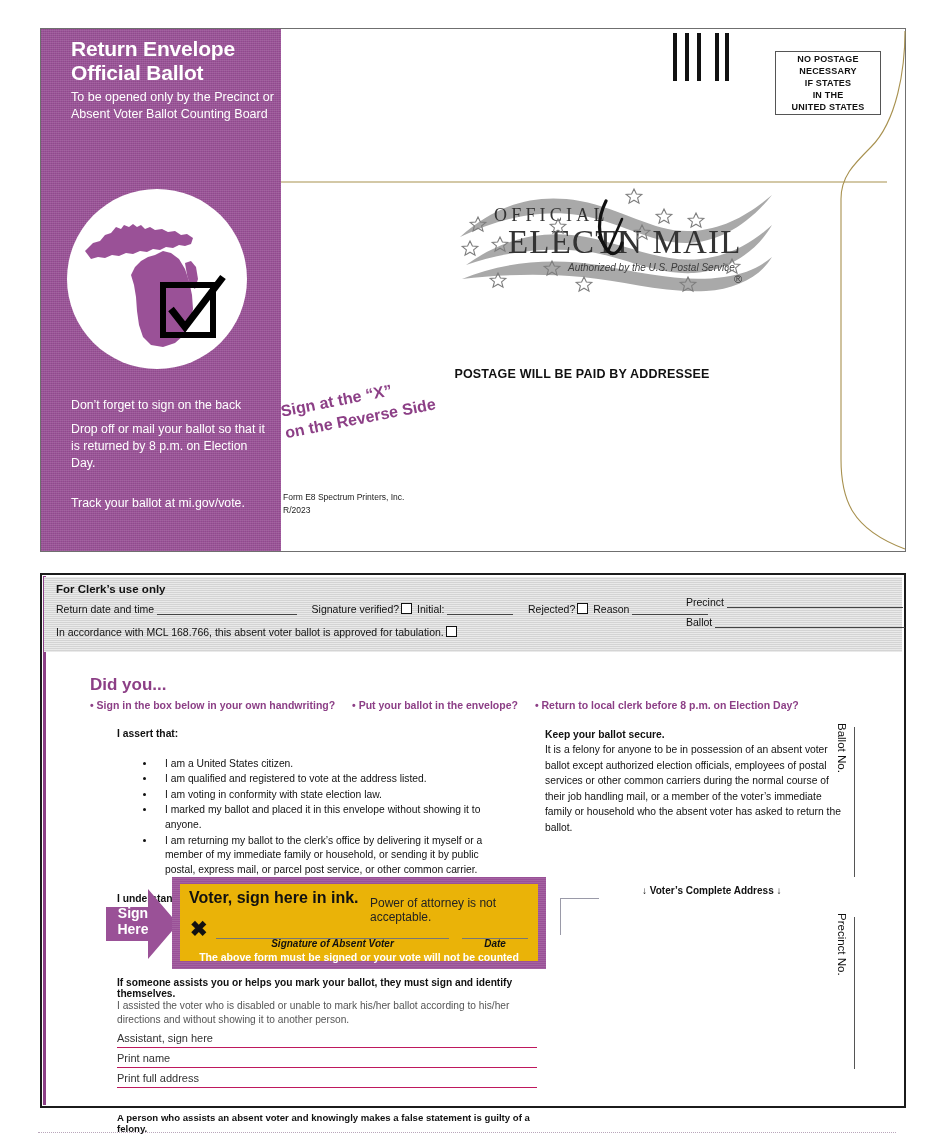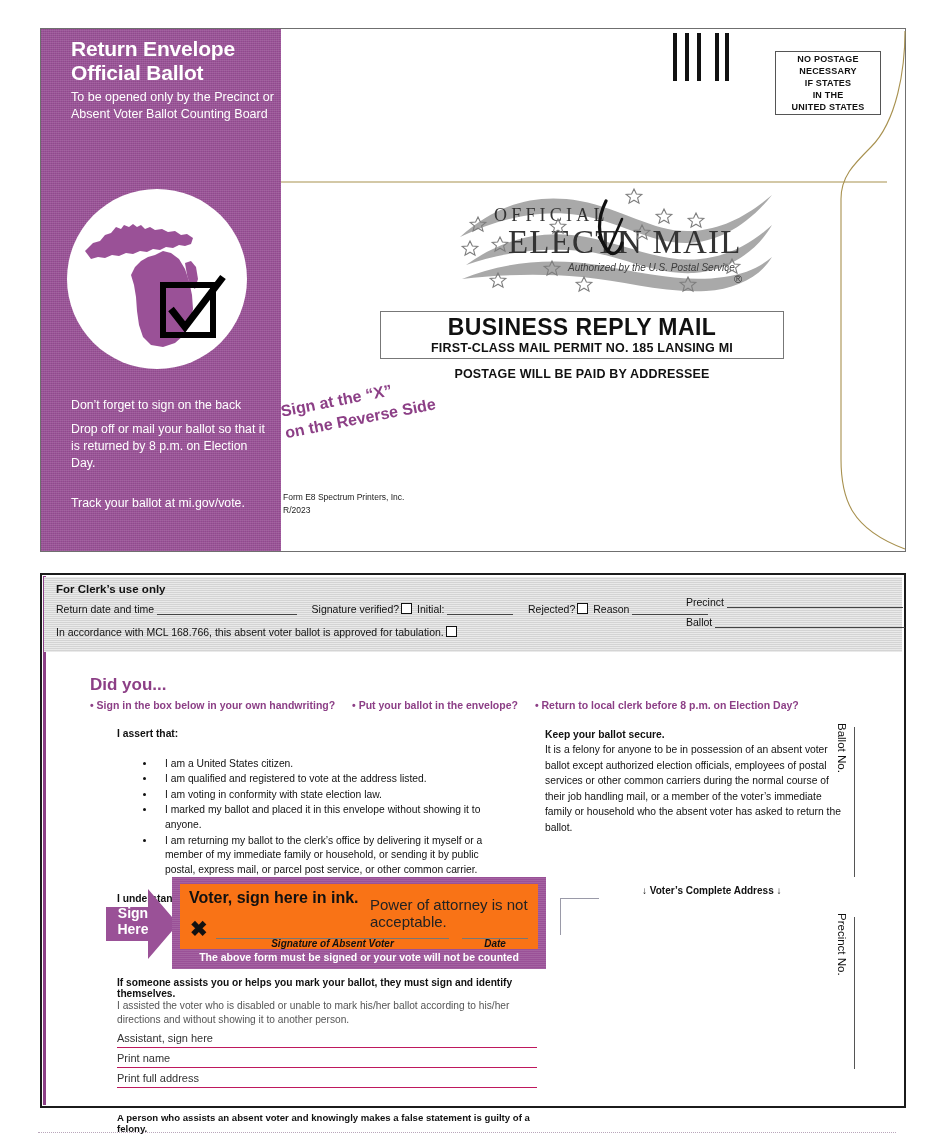--- a/index.html
+++ b/index.html
@@ -146,24 +146,24 @@
     color:#fff;font-size:14px;font-weight:bold;line-height:1.15;z-index:4;
   }
   #sigbox{
     position:absolute;left:66px;top:0;width:374px;height:92px;background:#9a5197;box-sizing:border-box;
   }
   #sigbox:after{
     content:"";position:absolute;inset:0;pointer-events:none;
     background-image:repeating-linear-gradient(0deg, rgba(255,255,255,.10) 0 1px, rgba(0,0,0,0) 1px 2px);
   }
   #sig-white{
-    position:absolute;left:8px;top:7px;width:358px;height:65px;background:#f97316;z-index:3;
+    position:absolute;left:8px;top:7px;width:358px;height:77px;background:#eab308;z-index:3;
   }
   #sig-head{position:absolute;left:9px;top:5px;font-size:16px;font-weight:bold;color:#111;}
-  #sig-poa{position:absolute;left:190px;top:12px;font-size:15px;color:#222;}
+  #sig-poa{position:absolute;left:190px;top:12px;font-size:12px;color:#222;}
   #sig-x{position:absolute;left:10px;top:34px;font-size:21px;font-weight:bold;line-height:1;color:#111;}
   #sig-line1{position:absolute;left:36px;top:54px;width:233px;border-bottom:1px solid #777;}
   #sig-line2{position:absolute;left:282px;top:54px;width:66px;border-bottom:1px solid #777;}
   #sig-cap1{position:absolute;left:36px;top:54px;width:233px;text-align:center;font-size:10px;font-style:italic;font-weight:bold;color:#111;}
   #sig-cap2{position:absolute;left:282px;top:54px;width:66px;text-align:center;font-size:10px;font-style:italic;font-weight:bold;color:#111;}
   #sig-foot{
     position:absolute;left:0;top:74px;width:374px;text-align:center;z-index:3;
     color:#fff;font-size:10.5px;font-weight:bold;
   }
 
@@ -283,24 +283,20 @@
         <path d="M44 58 l2.4 5 5.4 .4 -4.2 3.5 1.4 5.3 -5-3 -5 3 1.4-5.3 -4.2-3.5 5.4-.4z"></path>
         <path d="M42 94 l2.4 5 5.4 .4 -4.2 3.5 1.4 5.3 -5-3 -5 3 1.4-5.3 -4.2-3.5 5.4-.4z"></path>
         <path d="M96 82 l2.4 5 5.4 .4 -4.2 3.5 1.4 5.3 -5-3 -5 3 1.4-5.3 -4.2-3.5 5.4-.4z"></path>
         <path d="M128 98 l2.4 5 5.4 .4 -4.2 3.5 1.4 5.3 -5-3 -5 3 1.4-5.3 -4.2-3.5 5.4-.4z"></path>
         <path d="M232 98 l2.4 5 5.4 .4 -4.2 3.5 1.4 5.3 -5-3 -5 3 1.4-5.3 -4.2-3.5 5.4-.4z"></path>
         <path d="M276 80 l2.4 5 5.4 .4 -4.2 3.5 1.4 5.3 -5-3 -5 3 1.4-5.3 -4.2-3.5 5.4-.4z"></path>
         <path d="M102 40 l2.4 5 5.4 .4 -4.2 3.5 1.4 5.3 -5-3 -5 3 1.4-5.3 -4.2-3.5 5.4-.4z"></path>
       </g>
     </svg>
 
-    <div id="brm-box">
-      <div id="brm-title">BUSINESS REPLY MAIL</div>
-      <div id="brm-sub">FIRST-CLASS MAIL   PERMIT NO. 185   LANSING MI</div>
-    </div>
     <div id="brm-pay">POSTAGE WILL BE PAID BY ADDRESSEE</div>
 
     <div id="sign-x">
       <div>Sign at the “X”</div>
       <div>on the Reverse Side</div>
     </div>
 
     <div id="formline">
       <div>Form E8  Spectrum Printers, Inc.</div>
       <div>R/2023</div>

